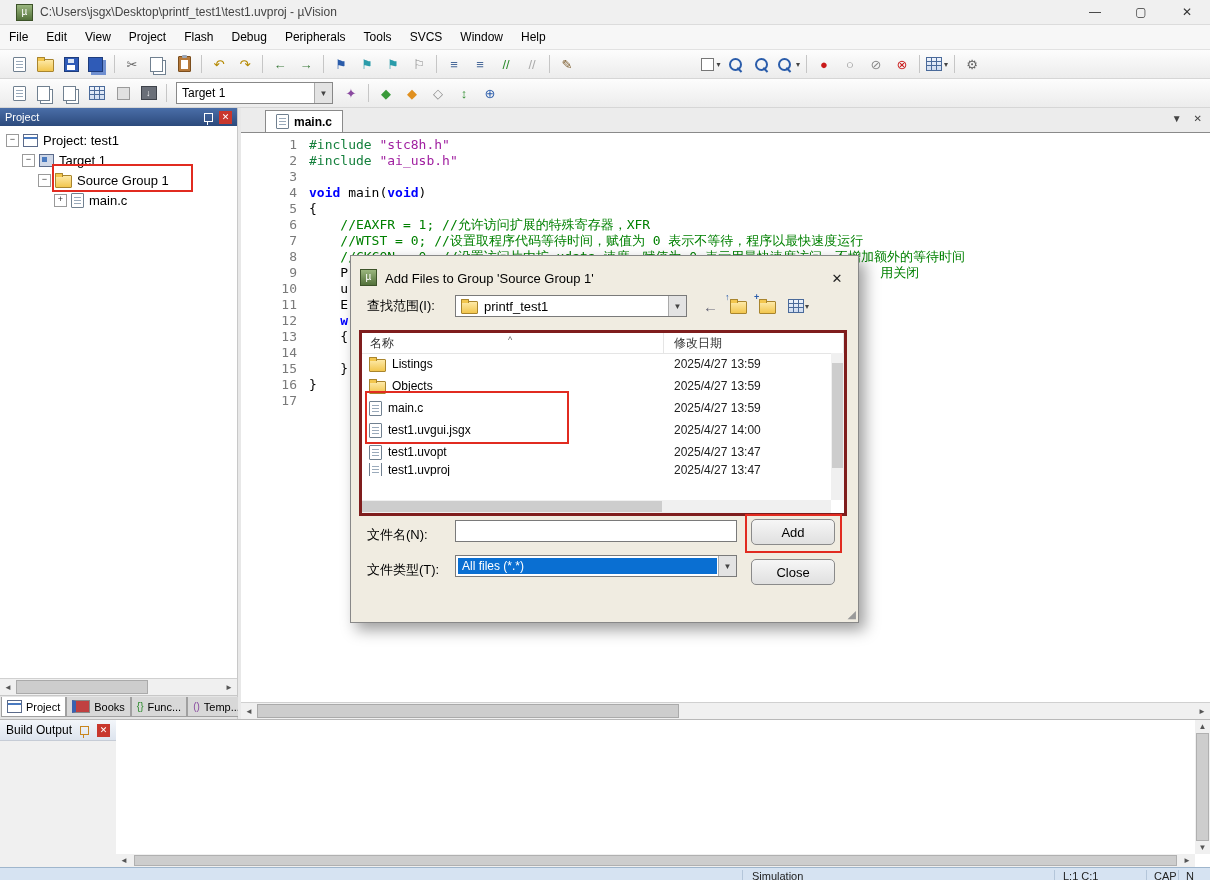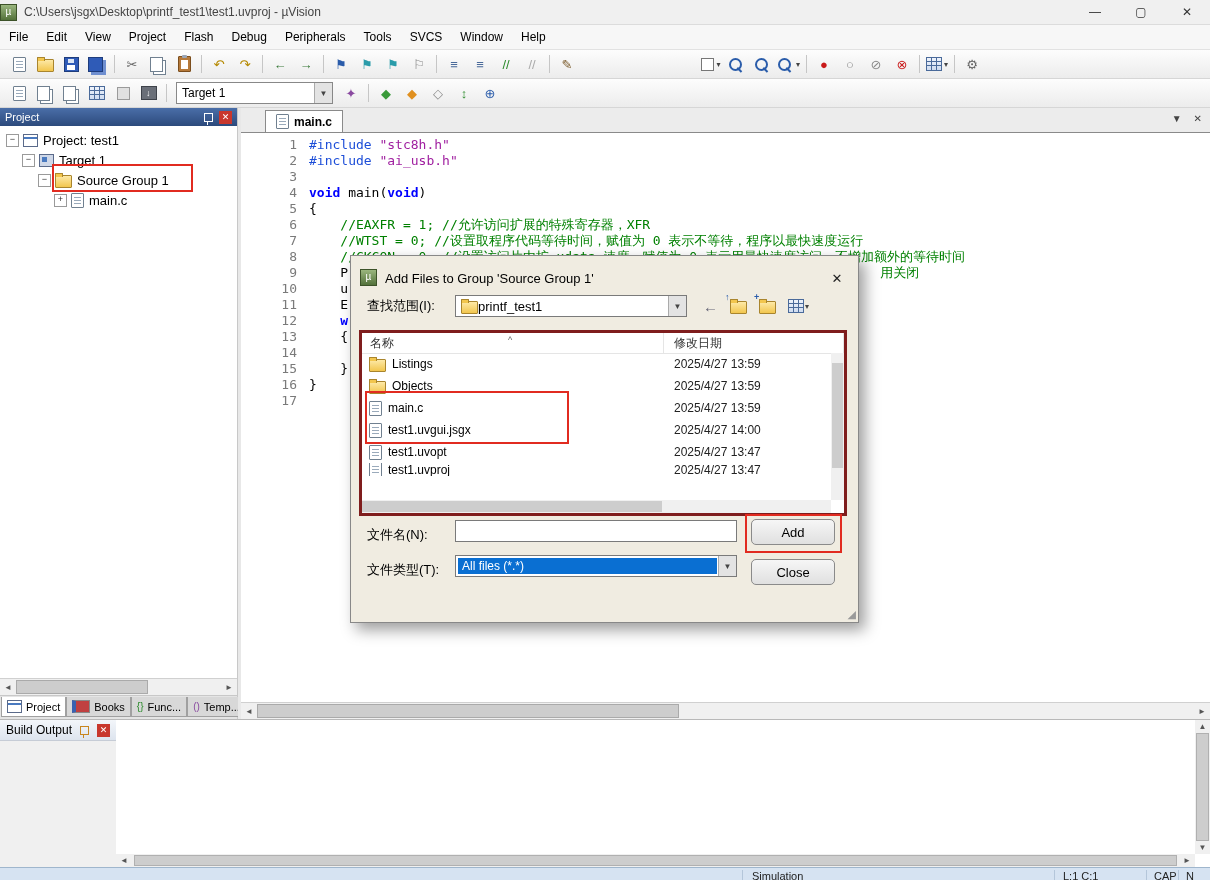--- a/index.html
+++ b/index.html
@@ -1,19 +1,19 @@
 <!DOCTYPE html>
 <html><head>
 <meta charset="utf-8">
 <style>
 html,body{margin:0;padding:0}
 .win{position:relative;width:1210px;height:880px;overflow:hidden;background:#f0f0f0;
   font-family:"Liberation Sans","DejaVu Sans",sans-serif;font-size:12px;color:#000;cursor:default}
 
-.titlebar{height:24px;display:flex;align-items:center;gap:7px;padding-left:0;background:#f0f0f0;border-bottom:1px solid #dcdcdc;color:#444}
+.titlebar{height:24px;display:flex;align-items:center;gap:7px;padding-left:16px;background:#f0f0f0;border-bottom:1px solid #dcdcdc;color:#444}
 .title-text{font-size:12px}
 .wctrls{margin-left:auto;display:flex;height:100%}
 .wc{width:46px;display:flex;align-items:center;justify-content:center;font-size:12px;color:#333}
 .menubar{height:24px;display:flex;align-items:center;background:#f7f7f7;border-bottom:1px solid #e2e2e2;font-size:12px}
 .mitem{padding:0 9px;height:100%;display:flex;align-items:center}
 .tb{height:28px;display:flex;align-items:center;padding:0 6px;background:linear-gradient(#fdfdfd,#ececec);border-bottom:1px solid #d6d6d6}
 .tbi{min-width:24px;height:22px;display:flex;align-items:center;justify-content:center;gap:1px;border-radius:2px;padding:0 1px}
 .gly{font-size:13px;line-height:1}
 .ddm{font-size:8px;color:#444;margin-left:1px}
 .tsep{width:1px;height:18px;background:#c6c6c6;margin:0 4px;flex:none}
@@ -71,40 +71,40 @@
 .btab.active{background:#fff}
 .splitter{width:3px;background:#e8e8e8;flex:none}
 .edcol{flex:1;display:flex;flex-direction:column;background:#fff;min-width:0}
 .tabbar{height:24px;background:#ececec;display:flex;align-items:flex-end;padding-left:24px;border-bottom:1px solid #8a8a8a;position:relative;flex:none}
 .etab{height:21px;background:#fff;border:1px solid #8a8a8a;border-bottom:none;display:flex;align-items:center;gap:5px;padding:0 10px;font-size:12px;font-weight:bold}
 .tabbtns{position:absolute;right:8px;top:5px;display:flex;gap:12px;color:#444;font-size:10px}
 .code{flex:1;overflow:hidden;padding-top:4px;font-family:"DejaVu Sans Mono","Liberation Mono",monospace;font-size:13px;line-height:16px}
 .cl{display:flex;height:16px;white-space:pre}
 .ln{flex:0 0 56px;text-align:right;padding-right:12px;color:#7a7a7a}
 .ct{white-space:pre}
-.pp{color:#1d4ed8}.str{color:#a020a0}.kw{color:#0000ff;font-weight:bold}.cm{color:#008000}.pl{color:#000}
+.pp{color:#15803d}.str{color:#a020a0}.kw{color:#0000ff;font-weight:bold}.cm{color:#008000}.pl{color:#000}
 
 .bo{height:147px;display:flex;flex-direction:row;border-top:1px solid #b8b8b8}
 .bocap{height:20px;background:linear-gradient(#f3f6fa,#dde4ee);display:flex;align-items:center;padding:0 6px;font-size:12px;gap:8px;border-bottom:1px solid #c6ccd6;flex:none}
 .bocap .cap-t{flex:1}
 .bocontent{flex:1;background:#fff;position:relative}
 .bovs{position:absolute;right:0;top:0;bottom:13px;width:15px;background:#f0f0f0;display:flex;flex-direction:column;align-items:center;padding:2px 0;font-size:8px;color:#555}
 .bovthumb{flex:1;width:11px;background:#cdcdcd;margin:2px 0;border:1px solid #b0b0b0}
 .bohs{position:absolute;left:0;right:15px;bottom:0;height:13px;background:#f0f0f0;display:flex;align-items:center;font-size:8px;color:#555}
 .bohthumb{flex:1;height:9px;background:#cdcdcd;margin:0 2px;border:1px solid #b0b0b0}
 .statusbar{height:18px;background:#d6e3f2;border-top:1px solid #9fb6cd;position:relative;font-size:11px;color:#222}
 .stitem{position:absolute;top:2px}
 .st-sep{position:absolute;top:2px;bottom:2px;width:1px;background:#b4c6da}
 
 .dialog{position:absolute;left:350px;top:255px;width:507px;height:366px;background:#f0ece1;border:1px solid #888;box-shadow:6px 7px 14px rgba(0,0,0,.38);z-index:40;font-size:13px}
 .dtitle{height:30px;display:flex;align-items:flex-end;gap:8px;padding:0 9px}
 .dclose{margin-left:auto;font-size:13px;color:#222;width:24px;text-align:center}
 .drow1{position:absolute;left:16px;top:38px;right:10px;height:24px;display:flex;align-items:center}
 .dlabel{width:88px;flex:none}
-.dcombo{width:232px;height:22px;background:#fff;border:1px solid #7a7a7a;display:flex;align-items:center;gap:0;padding-left:5px;position:relative;box-sizing:border-box;flex:none}
+.dcombo{width:232px;height:22px;background:#fff;border:1px solid #7a7a7a;display:flex;align-items:center;gap:6px;padding-left:5px;position:relative;box-sizing:border-box;flex:none}
 .dnav{display:flex;align-items:center;gap:12px;margin-left:16px}
 .dnavi{position:relative;font-size:15px;color:#667;display:flex;align-items:center}
 .ovr{position:absolute;left:-5px;top:-7px;font-size:9px;color:#2a5caa;font-weight:bold}
 .flist{position:absolute;left:8px;top:74px;width:482px;height:180px;background:#fff;border:3px solid #7f1d1d}
 .fhead{height:20px;display:flex;border-bottom:1px solid #e5e5e5;color:#333;font-size:12px}
 .fh-name{flex:0 0 302px;position:relative;padding-left:8px;line-height:20px;border-right:1px solid #e5e5e5;box-sizing:border-box}
 .caret{position:absolute;left:146px;top:-3px;font-size:9px;color:#666}
 .fh-date{flex:1;padding-left:10px;line-height:20px;border-right:1px solid #e5e5e5}
 .frows{position:absolute;left:0;top:20px;right:13px;bottom:13px;overflow:hidden}
 .frow{height:22px;display:flex;align-items:center;font-size:12px}

